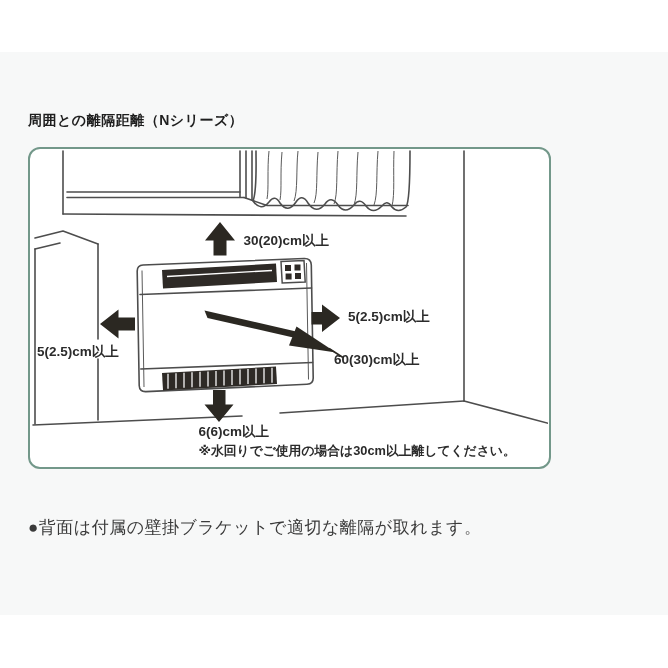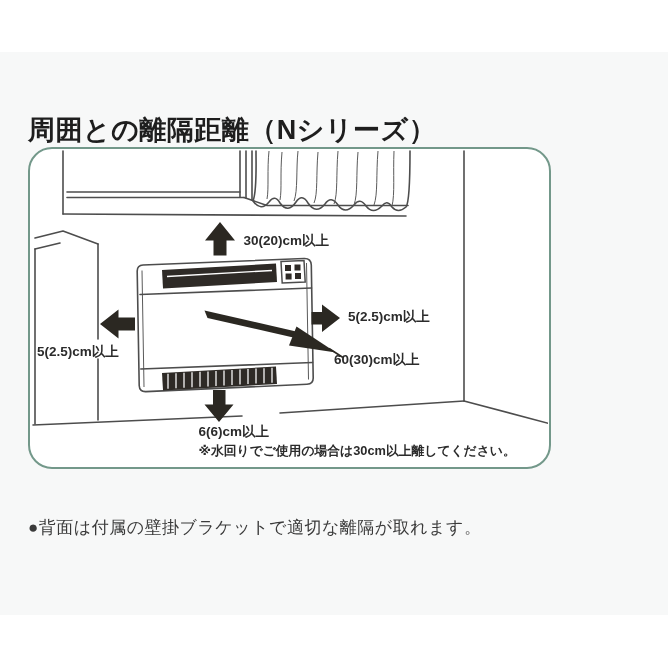--- a/index.html
+++ b/index.html
@@ -9,30 +9,30 @@
     font-family:"Liberation Sans","DejaVu Sans",sans-serif;
     overflow:hidden;
     position:relative;
   }
   .band{
     position:absolute;left:0;top:52px;width:668px;height:563px;
     background:#f7f8f8;
   }
   .page-title{
     position:absolute;left:28px;top:80px;
-    font-size:27px;font-weight:700;color:#1e1e1e;
+    font-size:14px;font-weight:700;color:#1e1e1e;
     letter-spacing:0.5px;
     margin-top:32px;
   }
   .figure{
     position:absolute;left:28px;top:147px;
     width:523px;height:322px;box-sizing:border-box;
     background:#ffffff;
     border:2.5px solid #73988a;
-    border-radius:24px;
+    border-radius:12px;
   }
   .figure svg{display:block;margin:0;}
   .notes{
     position:absolute;left:28px;top:505px;width:630px;
     font-size:17px;color:#3a3a3a;line-height:46px;
     letter-spacing:0.5px;
   }
   .diagram-label{
     font-family:"Liberation Sans","DejaVu Sans",sans-serif;
     font-weight:700;fill:#2b2b2b;font-size:13.5px;

